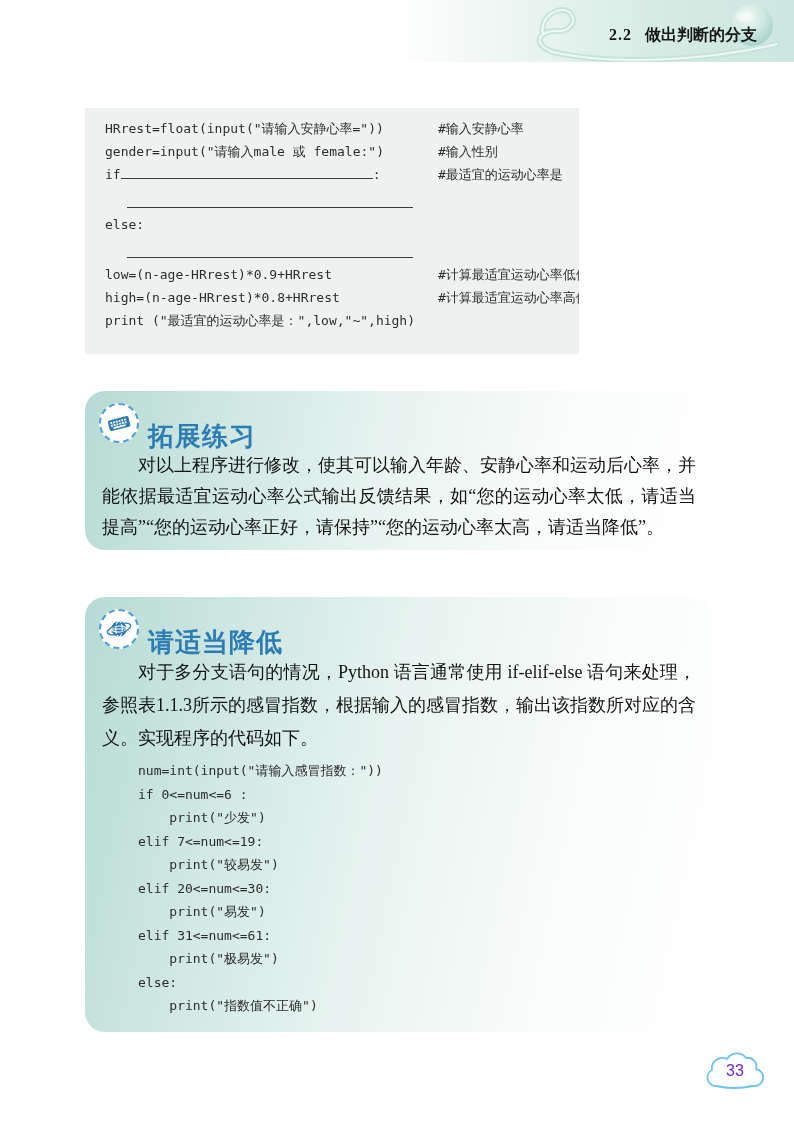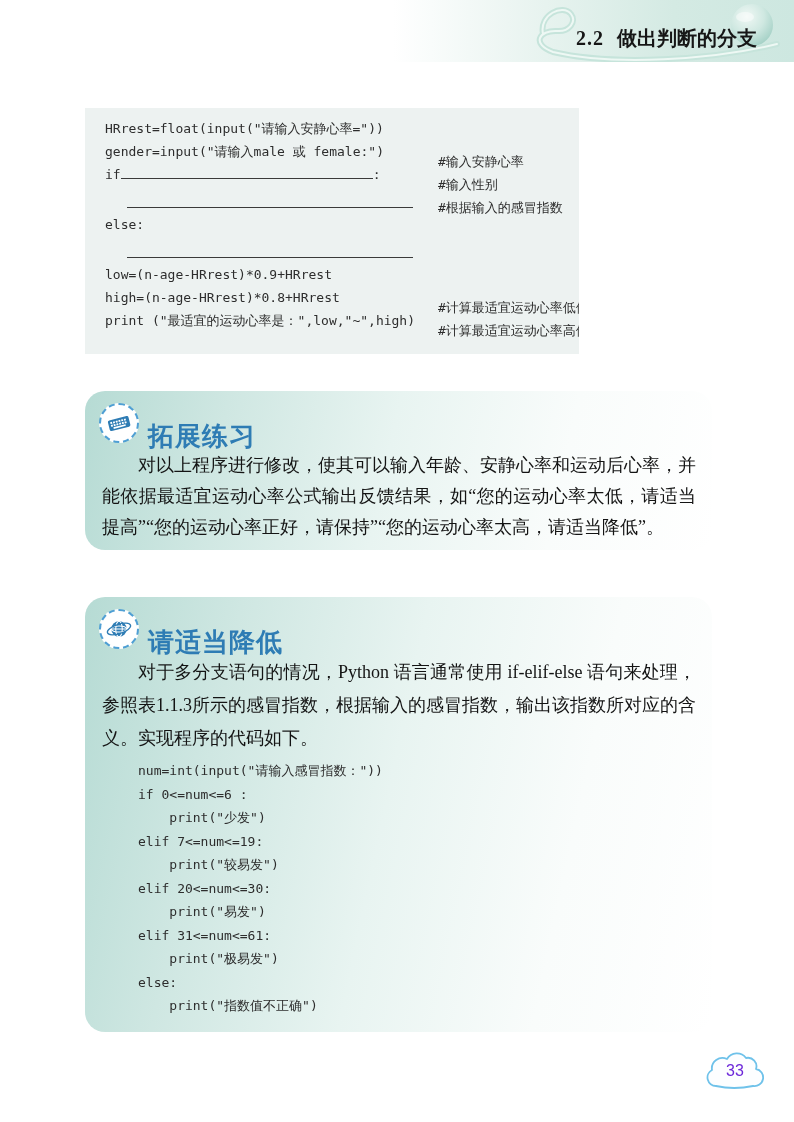--- a/index.html
+++ b/index.html
@@ -9,34 +9,34 @@
   }
 
   
   .header-band { position:absolute; left:393px; top:0; width:401px; height:62px; }
   .band-bg { position:absolute; inset:0;
     background:linear-gradient(to right, rgba(255,255,255,0) 0%, #e7f3ef 38%, #d4eae3 70%, #cde7e0 100%); }
   .band-svg { position:absolute; inset:0; }
   .header-title {
     position:absolute; right:37px; top:25px; white-space:nowrap;
     font-family:"Liberation Serif","DejaVu Serif",serif; font-weight:bold;
-    font-size:20px; color:#161616;text-align:center;
+    font-size:16px; color:#161616;text-align:center;
   }
   .header-title .num { margin-right:13px; letter-spacing:1px; }
 
   
   .code-block {
     position:absolute; left:85px; top:108px; width:494px; height:246px;
     background:#edf2f1; box-sizing:border-box; padding:9px 0 0 20px;
     font-family:"DejaVu Sans Mono","Liberation Mono",monospace;
     font-size:13px; color:#2d2d2d; overflow:hidden;
   }
   .crow { position:relative; height:23px; line-height:23px; white-space:pre; }
   .crow.underline-row { height:27px; }
-  .crow .comment { position:absolute; left:333px; top:0;margin-top:33px; }
+  .crow .comment { position:absolute; left:333px; top:0; }
   .uline-if { display:inline-block; width:252px; height:15px;
     border-bottom:1.5px solid #3a3a3a; }
   .uline-blank { display:inline-block; margin-left:22px; width:286px; height:21px;
     border-bottom:1.5px solid #3a3a3a; }
 
   
   .callout {
     position:absolute; left:85px; width:627px; border-radius:20px; overflow:hidden;
     background:linear-gradient(102deg, #b6dbd4 0%, #cfe7e2 22%, #e8f4f1 48%, #f9fcfb 75%, #ffffff 100%);
   }
@@ -93,21 +93,21 @@
       <path d="M150 34 C146 14 170 4 178 14 C184 22 176 32 164 31 C146 30 138 44 160 52 C220 66 320 60 384 44" fill="none" stroke="#eef8f4" stroke-width="2" stroke-linecap="round"></path>
     </svg>
     <div class="header-title">
       <span class="num">2.2</span><span>做出判断的分支</span>
     </div>
   </div>
 
   <div class="code-block" id="codeBlock">
       <div class="crow"><span class="code-text">HRrest=float(input("请输入安静心率="))</span><span class="comment">#输入安静心率</span></div>
       <div class="crow"><span class="code-text">gender=input("请输入male 或 female:")</span><span class="comment">#输入性别</span></div>
-      <div class="crow"><span class="code-text">if</span><span class="uline-if"></span><span class="code-text">:</span><span class="comment">#根据输入的感冒指数</span></div>
+      <div class="crow"><span class="code-text">if</span><span class="uline-if"></span><span class="code-text">:</span><span class="comment">#最适宜的运动心率是</span></div>
       <div class="crow underline-row"><span class="uline-blank"></span></div>
       <div class="crow"><span class="code-text">else:</span></div>
       <div class="crow underline-row"><span class="uline-blank"></span></div>
       <div class="crow"><span class="code-text">low=(n-age-HRrest)*0.9+HRrest</span><span class="comment">#计算最适宜运动心率低值</span></div>
       <div class="crow"><span class="code-text">high=(n-age-HRrest)*0.8+HRrest</span><span class="comment">#计算最适宜运动心率高值</span></div>
       <div class="crow"><span class="code-text">print ("最适宜的运动心率是：",low,"~",high)</span></div>
     </div>
 
   <div class="callout practice">
     <div class="callout-header">

